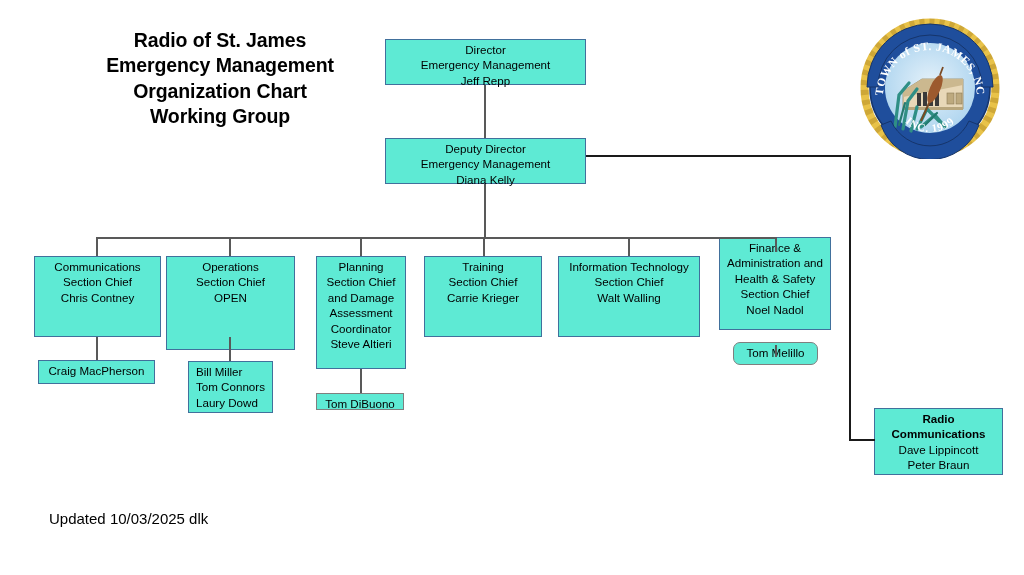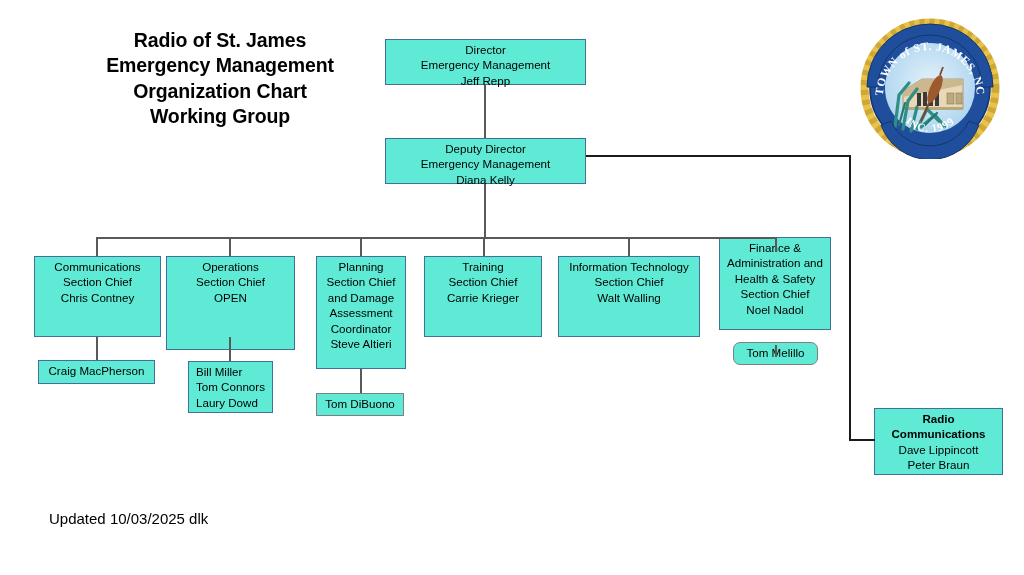--- a/index.html
+++ b/index.html
@@ -171,21 +171,21 @@
   </div>
 
   <div class="box" style="left:316px;top:256px;width:90px;height:113px;">
     <span class="ln">Planning</span>
     <span class="ln">Section Chief</span>
     <span class="ln">and Damage</span>
     <span class="ln">Assessment</span>
     <span class="ln">Coordinator</span>
     <span class="ln">Steve Altieri</span>
   </div>
-  <div class="box gray" style="left:316px;top:393px;width:88px;height:23px;">
+  <div class="box gray" style="left:316px;top:393px;width:88px;height:17px;">
     <span class="ln">Tom DiBuono</span>
   </div>
 
   <div class="box" style="left:424px;top:256px;width:118px;height:81px;">
     <span class="ln">Training</span>
     <span class="ln">Section Chief</span>
     <span class="ln">Carrie Krieger</span>
   </div>
 
   <div class="box" style="left:558px;top:256px;width:142px;height:81px;">

